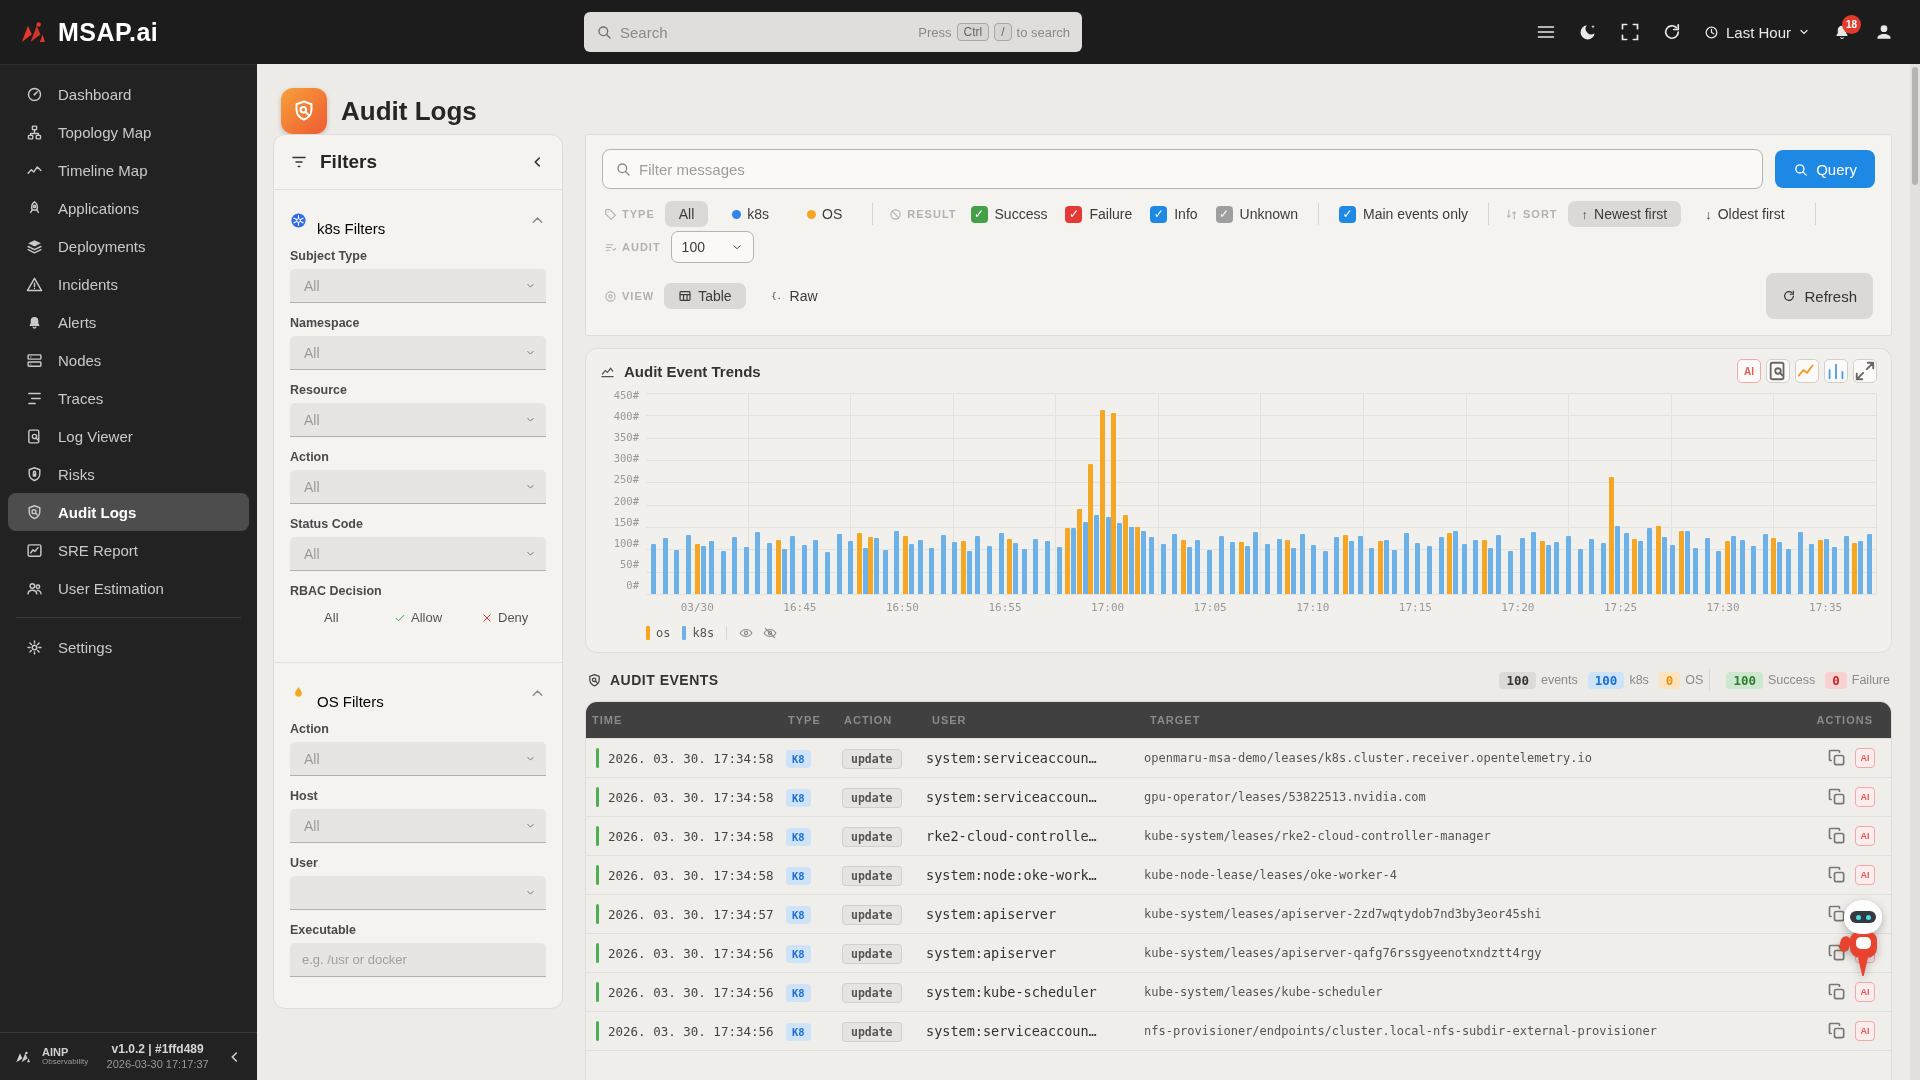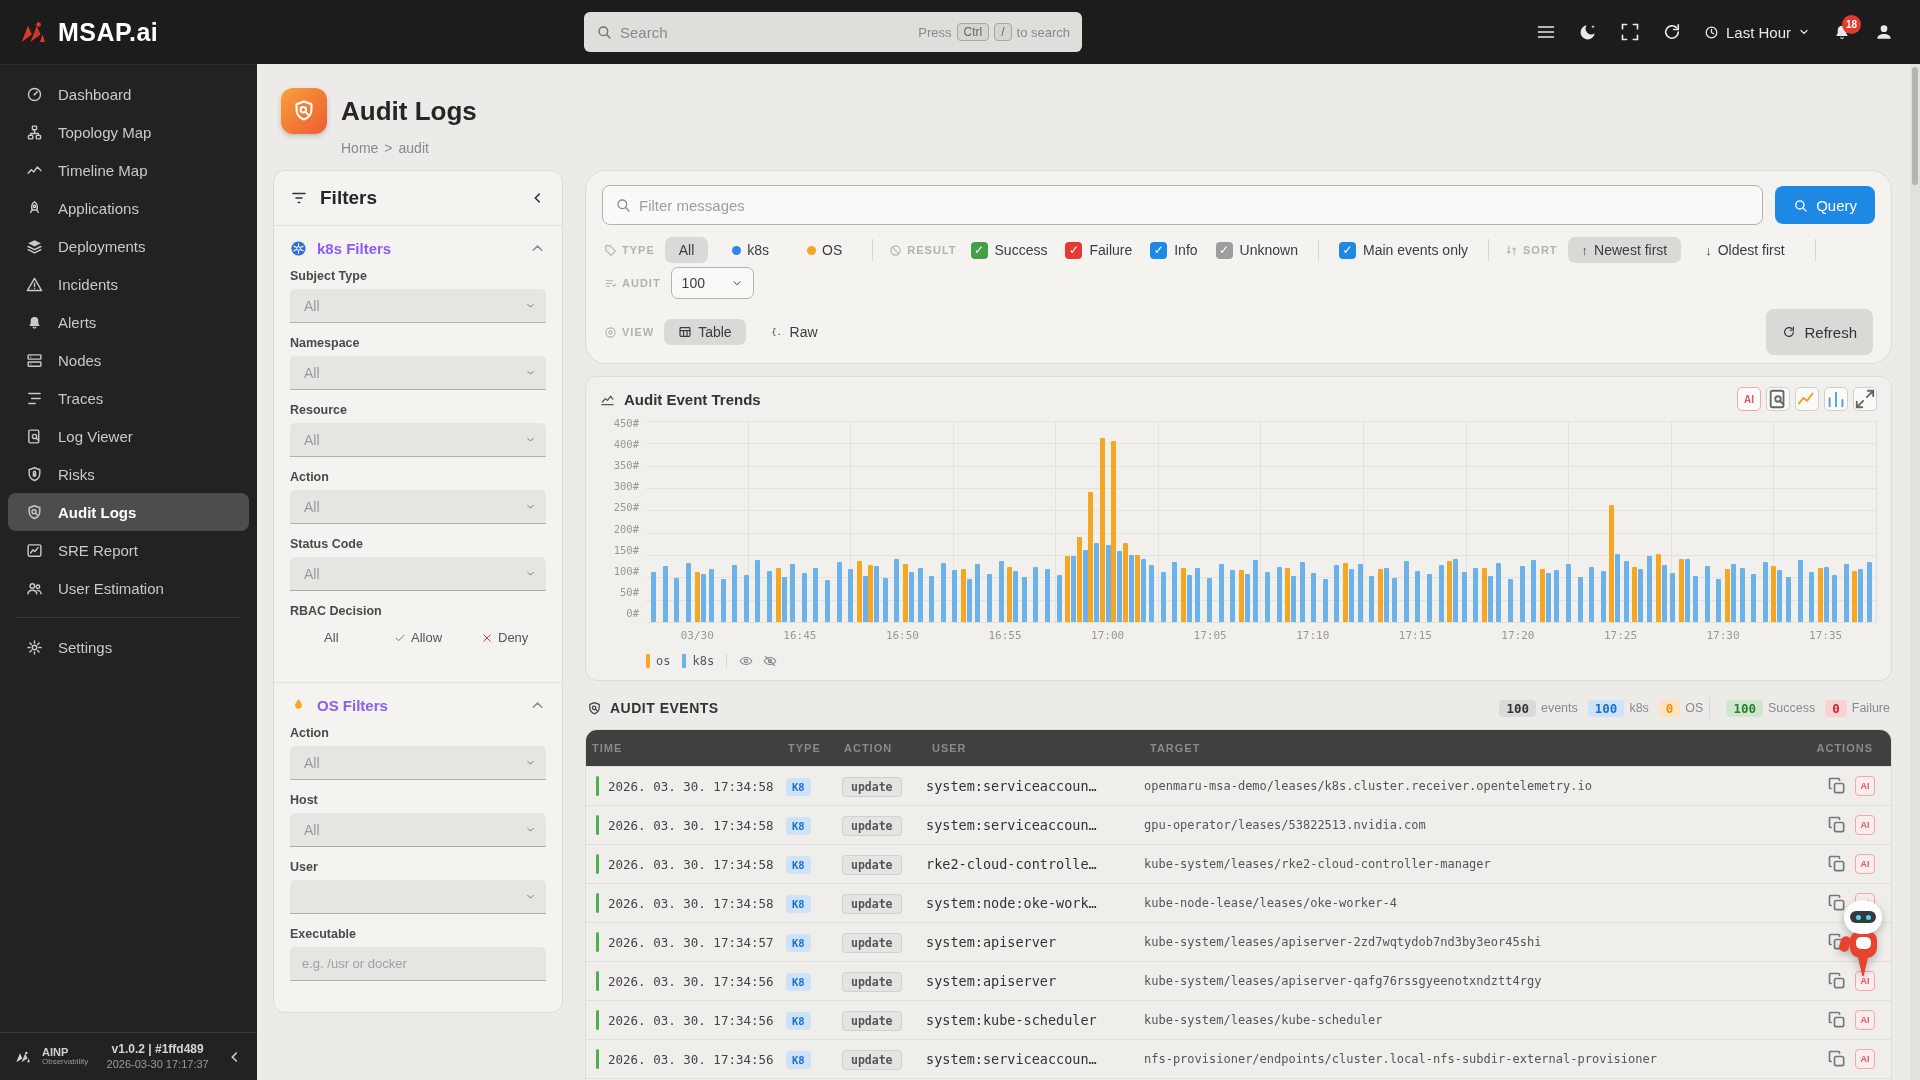--- a/index.html
+++ b/index.html
@@ -51,36 +51,36 @@
 
   
   .filters-card { width:290px; background:#f4f3f0; border:1px solid #dedcd8; border-radius:12px; flex-shrink:0; }
   .filters-head { display:flex; align-items:center; gap:12px; padding:16px 16px; border-bottom:1px solid #e2e0dc; }
   .filters-head .icon { font-size:18px; color:#333; }
   .filters-title { font-size:19px; font-weight:bold; color:#262626; flex:1; }
   .sec { padding:14px 16px 18px; }
   .sec + .sec { border-top:1px solid #e2e0dc; }
   .sec-head { display:flex; align-items:center; gap:10px; margin-bottom:12px; }
   .sec-head .icon { font-size:17px; }
-  .sec-title { font-size:15px; font-weight:bold; color:#8b5cf6; flex:1; }
+  .sec-title { font-size:15px; font-weight:normal; color:#000000; flex:1;margin-top:16px; }
   .sec-chev { background:none;border:none;color:#8a8a8a;font-size:13px;cursor:pointer; }
   .field { margin-bottom:13px; }
   .field-label { font-size:12.5px; font-weight:bold; color:#4a4a4a; margin-bottom:6px; }
   .select { height:34px; background:#e7e5e1; border-bottom:1.5px solid #b2b0ac; border-radius:5px 5px 0 0; display:flex; align-items:center; padding:0 10px; cursor:pointer; }
   .select .val { flex:1; font-size:14px; color:#9a9a9a; padding-left:4px; }
   .select .caret { color:#6f6f6f; font-size:11px; }
   .txt-input { width:100%; height:34px; background:#e7e5e1; border:none; border-bottom:1.5px solid #b2b0ac; border-radius:5px 5px 0 0; padding:0 12px; font-size:13px; color:#444; outline:none; font-family:"Liberation Sans",sans-serif; }
   .txt-input::placeholder { color:#a0a0a0; }
   .opt-row { display:flex; gap:8px; padding:2px 2px; }
   .opt { flex:1; display:flex; align-items:center; justify-content:center; gap:5px; font-size:13px; color:#555; cursor:pointer; padding:4px 2px; border-radius:5px; }
   .opt .icon { font-size:12px; }
 
   
   .right-col { flex:1; min-width:0; }
-  .query-card { background:#f4f3f0; border:1px solid #dedcd8; border-radius:21px; padding:14px 16px 2px; }
+  .query-card { background:#f4f3f0; border:1px solid #dedcd8; border-radius:3px; padding:14px 16px 10px; }
   .q-row1 { display:flex; gap:12px; align-items:center; }
   .q-input { flex:1; height:40px; border:1px solid #b5b3af; border-radius:8px; background:#faf9f7; display:flex; align-items:center; padding:0 12px; gap:8px; color:#8a8a8a; }
   .q-input input { flex:1; border:none; background:transparent; outline:none; font-size:15px; color:#444; font-family:"Liberation Sans",sans-serif; }
   .q-input input::placeholder { color:#9e9e9e; }
   .btn-query { background:#1e88e5; color:#fff; border:none; border-radius:8px; height:38px; padding:0 18px; font-size:15px; display:flex; align-items:center; gap:8px; cursor:pointer; }
   .q-row2 { display:flex; align-items:center; flex-wrap:wrap; gap:4px 10px; padding:12px 2px 4px; }
   .grp-label { display:flex; align-items:center; gap:5px; font-size:11px; font-weight:bold; letter-spacing:1px; color:#b3b1ad; }
   .grp-label .icon { font-size:13px; }
   .seg-btn { display:flex; align-items:center; gap:6px; font-size:14px; color:#3c3c3c; padding:5px 14px; border-radius:7px; cursor:pointer; background:none; border:none; font-family:"Liberation Sans",sans-serif; }
   .seg-btn.active { background:#dbd9d5; }
@@ -422,25 +422,20 @@
     <div class="page-head">
       <span class="page-icon icon">
         <svg viewBox="0 0 24 24" fill="none" stroke="currentColor" stroke-width="2" stroke-linecap="round" stroke-linejoin="round">
             <path d="M12 2.5l7.5 2.8v5.2c0 5-3.2 8.4-7.5 10-4.3-1.6-7.5-5-7.5-10V5.3z"></path>
             <circle cx="11.3" cy="10.8" r="2.8"></circle>
             <path d="M13.4 12.9l2.6 2.6"></path>
           </svg>
       </span>
       <h1 class="page-title">Audit Logs</h1>
     </div>
-    <div class="breadcrumb">
-      <span>Home</span>
-      <span>&gt;</span>
-      <span>audit</span>
-    </div>
 
     <div class="cols">
 
       <aside class="filters-card">
         <div class="filters-head">
           <span class="icon">
               <svg viewBox="0 0 24 24" fill="none" stroke="currentColor" stroke-width="2" stroke-linecap="round">
                 <path d="M4 6h16M8 12h8M11 18h2"></path>
               </svg>
             </span>

